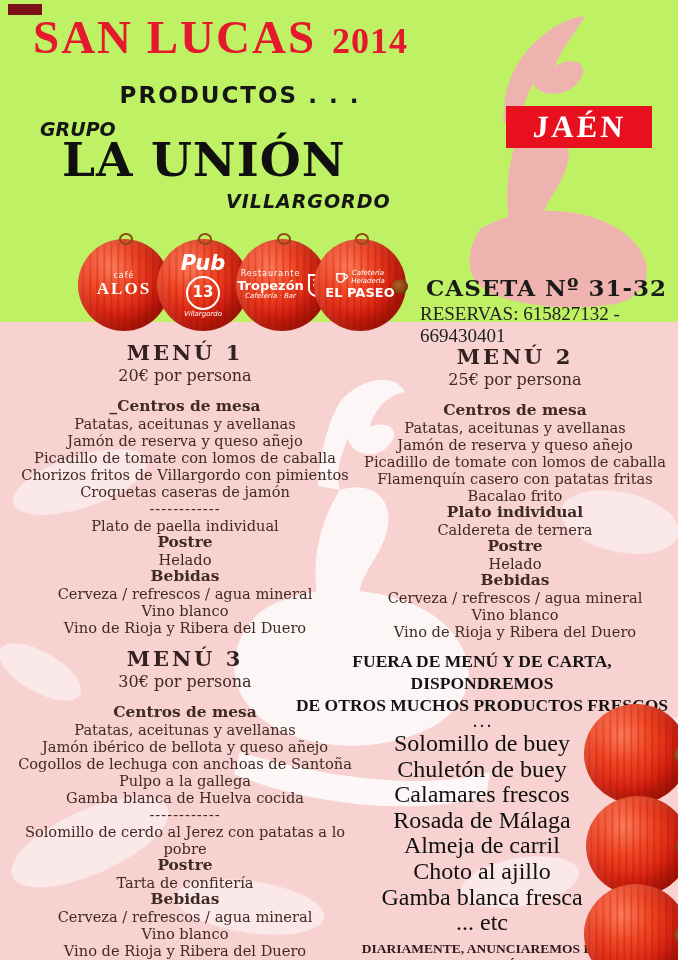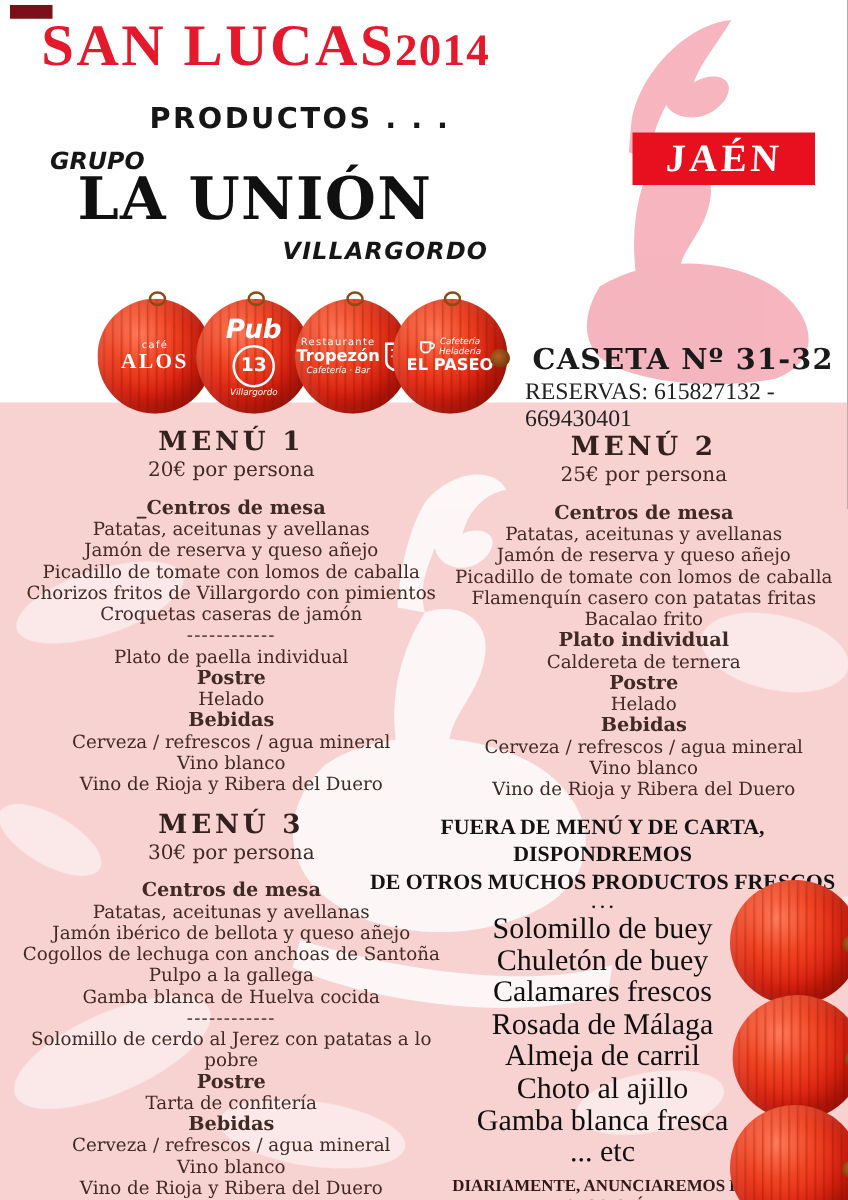--- a/index.html
+++ b/index.html
@@ -1,29 +1,29 @@
 <!DOCTYPE html>
 <html><head>
 <meta charset="utf-8">
 <style>
   html,body{margin:0;padding:0;background:#777;}
   .poster{
     position:relative;width:678px;height:960px;margin:0 auto;
-    background:#ffffff;overflow:hidden;
+    background:#bef264;overflow:hidden;
     font-family:"DejaVu Serif",serif;
   }
   .pink-bg{position:absolute;left:0;top:322px;width:678px;height:638px;background:#f8d1d1;}
   .abs{position:absolute;}
 
   
   .corner-mark{position:absolute;left:8px;top:4px;width:34px;height:11px;background:#7c1018;}
   .title-row{position:absolute;left:33px;top:10px;display:flex;align-items:baseline;
     font-family:"Liberation Serif",serif;font-weight:bold;color:#e41a2c;}
   .title-row .t{font-size:47px;letter-spacing:2px;}
-  .title-row .y{font-size:36px;letter-spacing:1px;}
+  .title-row .y{font-size:36px;margin-left:16px;letter-spacing:1px;}
   .organiza{position:absolute;left:95px;top:82px;width:290px;text-align:center;
     font-family:"DejaVu Sans",sans-serif;font-weight:bold;font-size:23px;letter-spacing:2px;color:#161616;}
   .grupo{position:absolute;left:40px;top:118px;font-family:"DejaVu Sans",sans-serif;
     font-style:italic;font-weight:bold;font-size:19px;color:#161616;}
   .union{position:absolute;left:62px;top:132px;font-family:"DejaVu Serif",serif;
     font-weight:bold;font-size:47px;letter-spacing:1px;color:#101010;}
   .villargordo{position:absolute;left:226px;top:190px;font-family:"DejaVu Sans",sans-serif;
     font-style:italic;font-weight:bold;font-size:19px;letter-spacing:1px;color:#161616;}
 
   .diario{position:absolute;left:512px;top:80px;width:136px;text-align:center;

